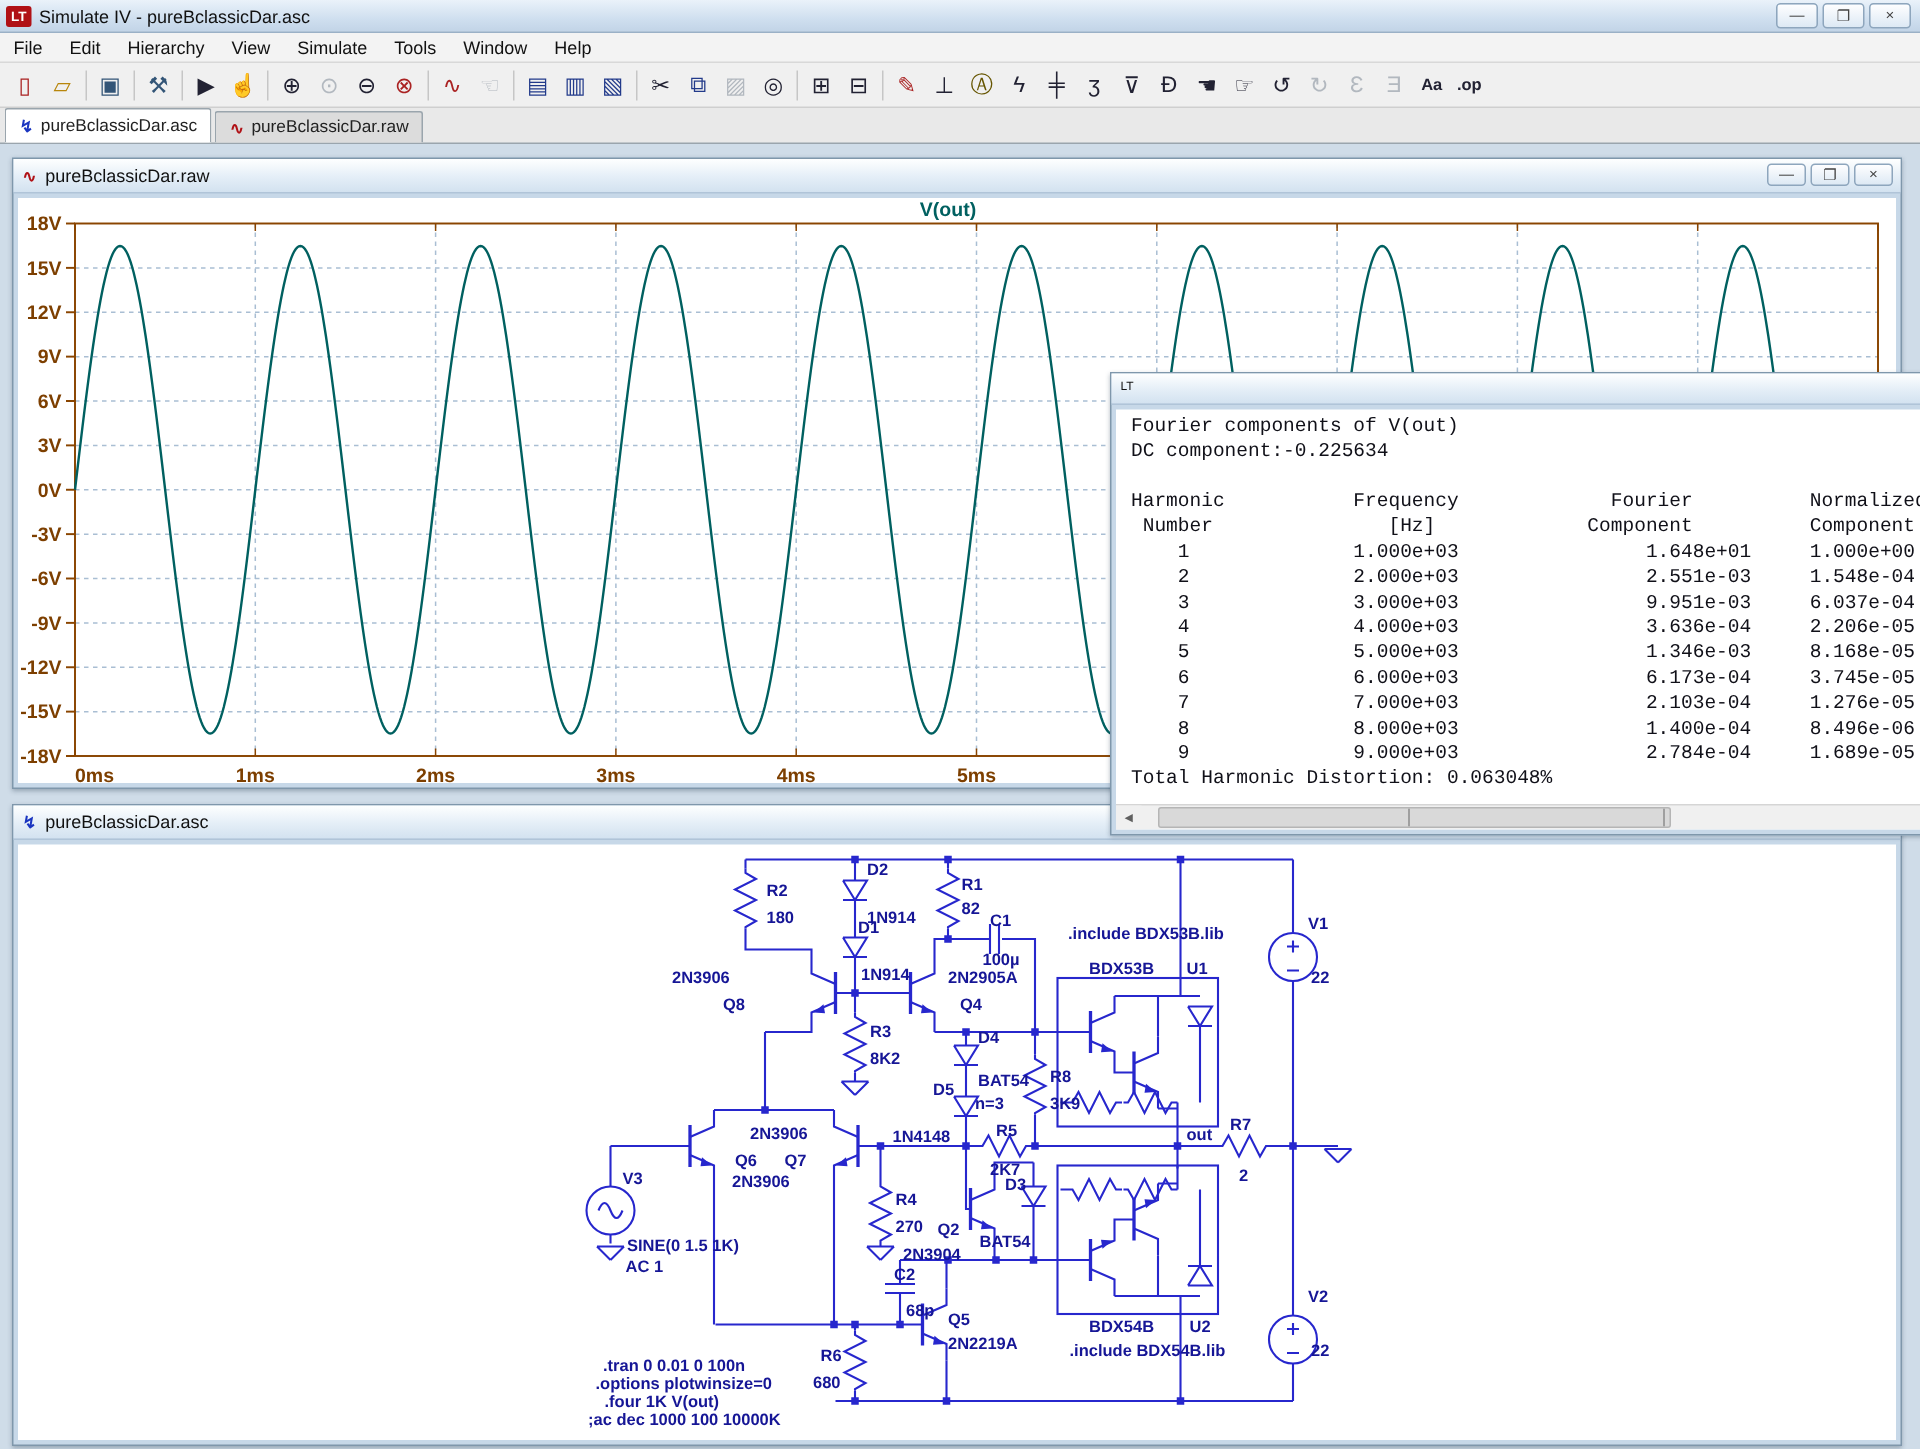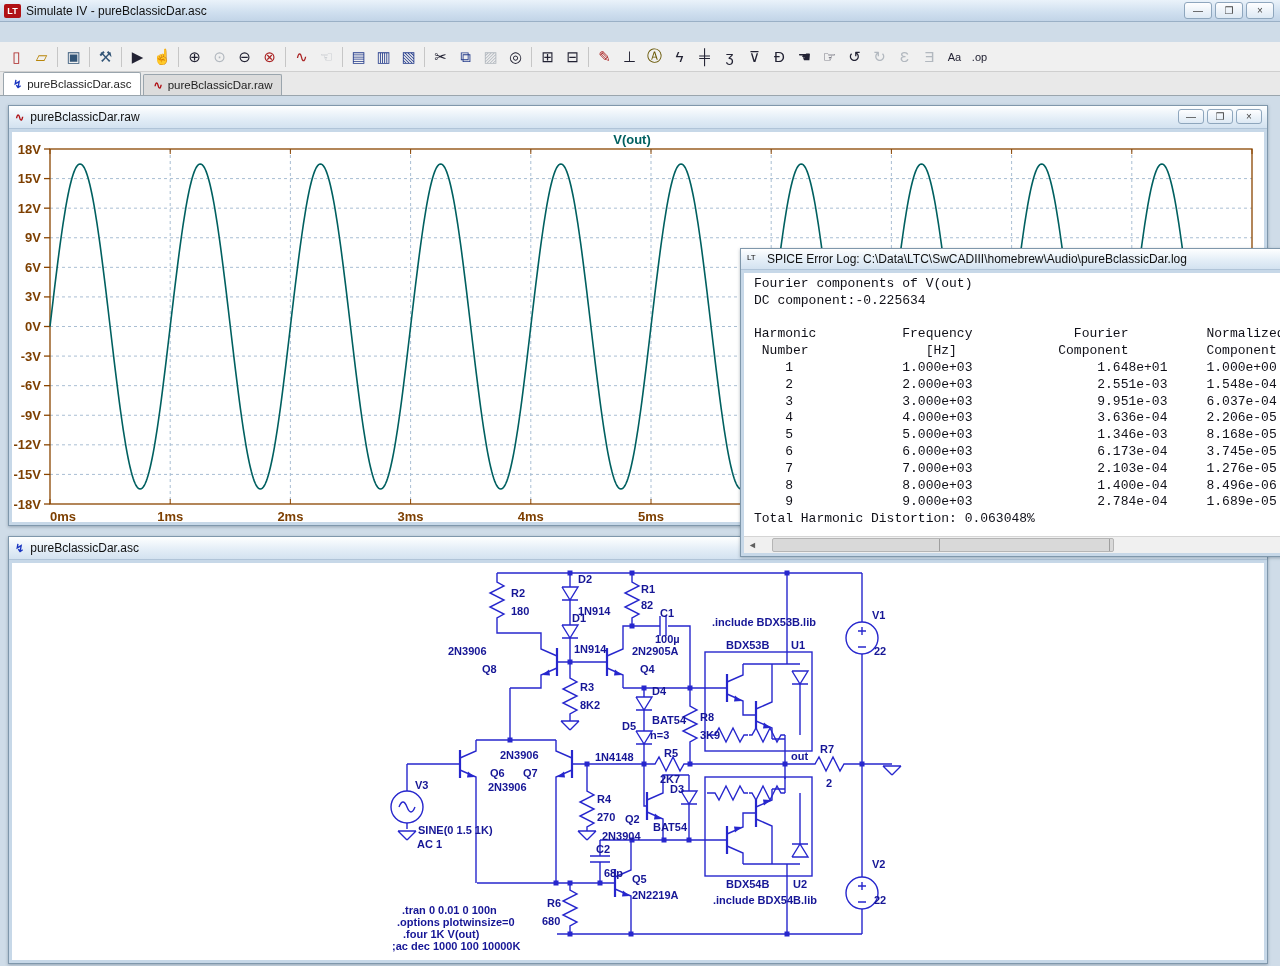--- a/index.html
+++ b/index.html
@@ -16,21 +16,21 @@
   .winbtn { width:28px; height:17px; border:1px solid #8ea6bd; border-radius:3px;
     background:linear-gradient(#fefeff,#dde9f4); display:flex; align-items:center; justify-content:center;
     font-size:10px; color:#444; }
   .menubar { position:absolute; left:0; top:22px; width:1280px; height:20px; background:#f3f3f3;
     border-bottom:1px solid #d8d8d8; display:flex; align-items:center; font-size:12px; }
   .menu-item { padding:2px 9px; color:#111; }
   .toolbar { position:absolute; left:0; top:42px; width:1280px; height:30px; background:#f0f0f0;
     border-bottom:1px solid #cfcfcf; display:flex; align-items:center; padding-left:4px; }
   .tool { width:25px; height:24px; display:flex; align-items:center; justify-content:center;
     font-size:15px; color:#223; border:1px solid transparent; border-radius:2px; }
-  .tool.small { font-size:11px; font-weight:normal; }
+  .tool.small { font-size:11px; font-weight:bold; }
   .tool.disabled { color:#b2b8bf; }
   .tsep { width:1px; height:20px; background:#c6c6c6; margin:0 3px; }
   .tabbar { position:absolute; left:0; top:72px; width:1280px; height:24px; background:#e9e9e9;
     border-bottom:1px solid #9aa5ad; display:flex; align-items:flex-end; padding-left:3px; }
   .tab { height:21px; display:flex; align-items:center; gap:5px; padding:0 9px; font-size:11.5px;
     border:1px solid #9aa5ad; border-bottom:none; border-radius:2px 2px 0 0; background:#dcdcdc; color:#222; margin-right:2px; }
   .tab.active { background:#fff; height:23px; }
   .tabicon { font-size:11px; font-weight:bold; }
 
   
@@ -81,20 +81,30 @@
   <div class="titlebar">
     <div class="logo">LT</div>
     <span>Simulate IV - pureBclassicDar.asc</span>
     <div class="winbtns">
       <div class="winbtn">—</div>
       <div class="winbtn">❐</div>
       <div class="winbtn">×</div>
     </div>
   </div>
 
+  <div class="menubar" id="menubar">
+      <span class="menu-item">File</span>
+      <span class="menu-item">Edit</span>
+      <span class="menu-item">Hierarchy</span>
+      <span class="menu-item">View</span>
+      <span class="menu-item">Simulate</span>
+      <span class="menu-item">Tools</span>
+      <span class="menu-item">Window</span>
+      <span class="menu-item">Help</span>
+    </div>
 
   <div class="toolbar" id="toolbar">
       <div class="tool" style="color: rgb(170, 34, 34);">▯</div>
       <div class="tool" style="color: rgb(184, 134, 11);">▱</div>
       <div class="tsep"></div>
       <div class="tool" style="color: rgb(51, 85, 119);">▣</div>
       <div class="tsep"></div>
       <div class="tool" style="color: rgb(51, 85, 119);">⚒</div>
       <div class="tsep"></div>
       <div class="tool" style="color: rgb(34, 34, 51);">▶</div>
@@ -458,21 +468,20 @@
           <text class="slabel" x="385" y="363">.options plotwinsize=0</text>
           <text class="slabel" x="391" y="375">.four 1K V(out)</text>
           <text class="slabel" x="380" y="387">;ac dec 1000 100 10000K</text>
         </svg>
       </div>
     </div>
 
     <div class="child" id="log-win">
       <div class="ctitle">
         <div class="logo" style="width:14px;height:12px;font-size:8px">LT</div>
-        <span>SPICE Error Log: C:\Data\LTC\SwCADIII\homebrew\Audio\pureBclassicDar.log</span>
       </div>
       <div class="cbody">
         <div class="logpad" id="log-lines">
             <div class="logline">Fourier components of V(out)</div>
             <div class="logline">DC component:-0.225634</div>
             <div class="logline"> </div>
             <div class="logline">Harmonic           Frequency             Fourier          Normalized</div>
             <div class="logline"> Number               [Hz]             Component          Component</div>
             <div class="logline">    1              1.000e+03                1.648e+01     1.000e+00</div>
             <div class="logline">    2              2.000e+03                2.551e-03     1.548e-04</div>

